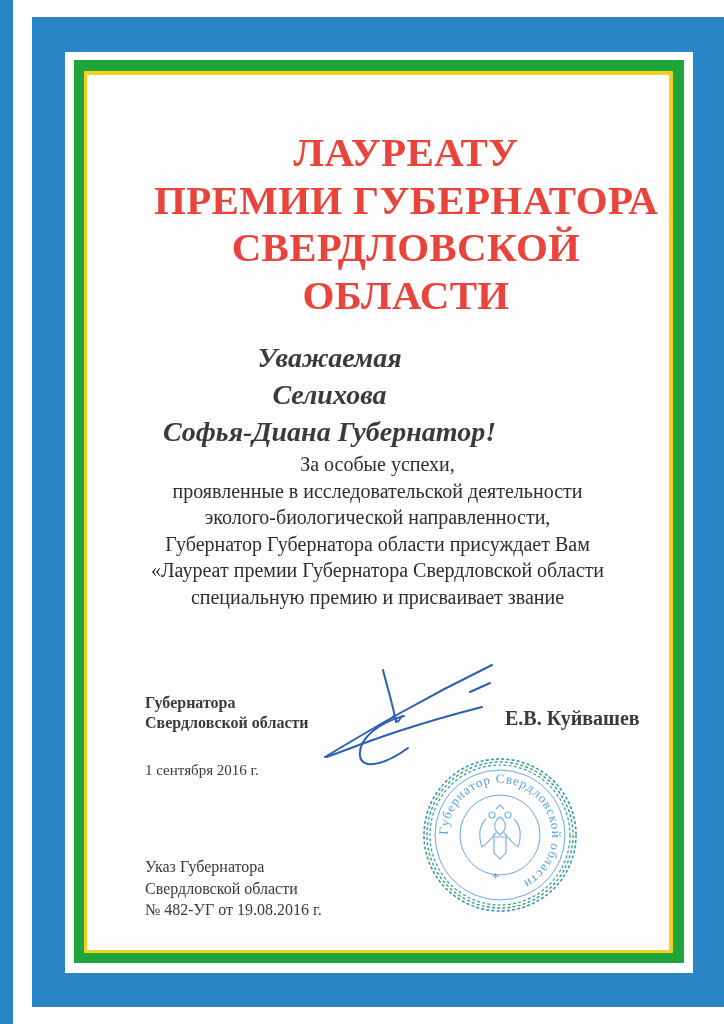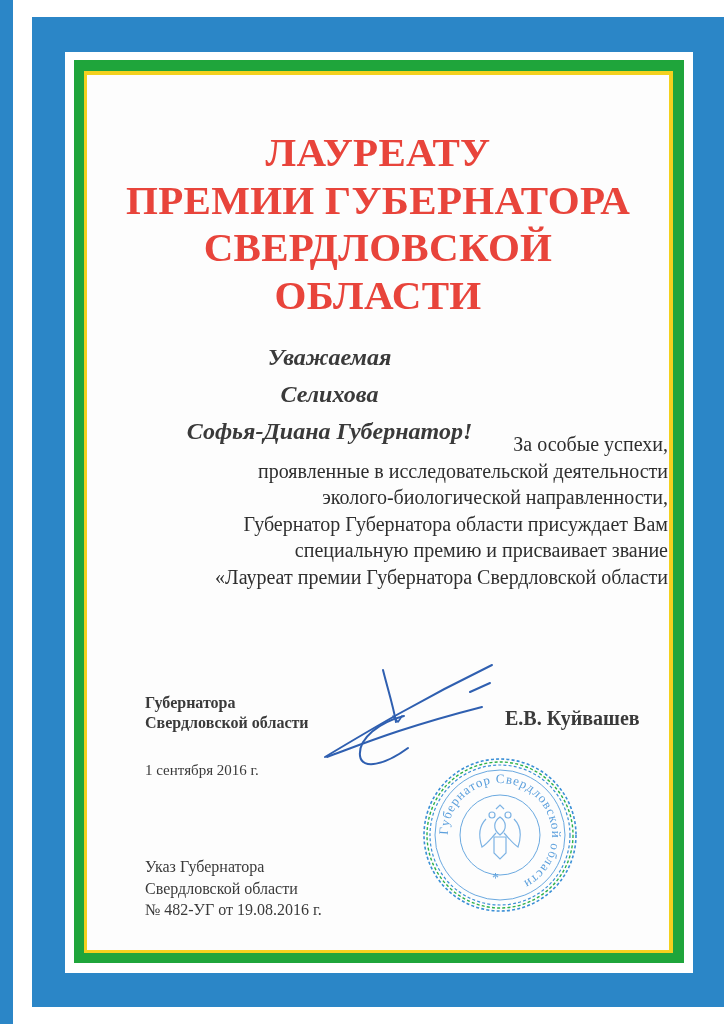--- a/index.html
+++ b/index.html
@@ -5,27 +5,27 @@
     html, body { margin: 0; padding: 0; }
     body { width: 724px; height: 1024px; position: relative; background: #ffffff; overflow: hidden; font-family: "DejaVu Serif", serif; }
     .abs { position: absolute; }
     .strip-left { left: 0; top: 0; width: 13px; height: 1024px; background: #2b86c7; }
     .blue-frame { left: 32px; top: 17px; width: 692px; height: 990px; background: #2b86c7; }
     .white-mat { left: 65px; top: 52px; width: 628px; height: 921px; background: #ffffff; }
     .green-frame { left: 74px; top: 60px; width: 610px; height: 903px; background: #1fa53b; }
     .yellow-frame { left: 84px; top: 71px; width: 589px; height: 882px; background: #f3d11e; }
     .inner { left: 87px; top: 75px; width: 582px; height: 875px; background: #fdfdfd; }
 
-    .title { left: 87px; top: 129px; width: 582px; text-align: center; color: #e8443b; font-family: "Liberation Serif", serif; font-weight: bold; font-size: 41px; line-height: 47.5px; letter-spacing: 0.3px; }
+    .title { left: 87px; top: 129px; width: 582px; text-align: center; color: #e8443b; font-family: "Liberation Serif", serif; font-weight: bold; font-size: 41px; line-height: 47.5px; letter-spacing: 0.3px; padding-left: 28px; }
     .title div { white-space: nowrap; }
 
-    .salute { left: 87px; top: 339px; width: 485px; text-align: center; color: #3a3a3a; font-family: "Liberation Serif", serif; font-style: italic; font-weight: bold; font-size: 24px; line-height: 37px; }
+    .salute { left: 87px; top: 339px; width: 485px; text-align: center; color: #3a3a3a; font-family: "Liberation Serif", serif; font-style: italic; font-weight: bold; font-size: 28px; line-height: 37px; }
     .salute div { white-space: nowrap; }
 
-    .body-text { left: 87px; top: 431px; width: 581px; text-align: right; color: #2e2e2e; font-family: "Liberation Serif", serif; font-size: 20px; line-height: 26.6px; }
+    .body-text { left: 87px; top: 451px; width: 581px; text-align: center; color: #2e2e2e; font-family: "Liberation Serif", serif; font-size: 20px; line-height: 26.6px; }
     .body-text div { white-space: nowrap; }
 
     .sig-title { left: 145px; top: 693px; color: #3a3a3a; font-family: "Liberation Serif", serif; font-weight: bold; font-size: 16px; line-height: 20px; white-space: nowrap; }
     .sig-date { left: 145px; top: 736px; color: #3a3a3a; font-family: "Liberation Serif", serif; font-size: 15px; line-height: 20px; white-space: nowrap; margin-top: 24px; }
     .sig-name { left: 505px; top: 708px; color: #3a3a3a; font-family: "Liberation Serif", serif; font-weight: bold; font-size: 20px; line-height: 20px; white-space: nowrap; }
 
     .decree { left: 145px; top: 856px; color: #3a3a3a; font-family: "Liberation Serif", serif; font-size: 16px; line-height: 21.5px; white-space: nowrap; }
 
     .signature { left: 310px; top: 660px; width: 200px; height: 115px; }
     .seal { left: 420px; top: 755px; width: 160px; height: 160px; }
@@ -51,22 +51,22 @@
   <div>Уважаемая</div>
   <div>Селихова</div>
   <div>Софья-Диана Губернатор!</div>
 </div>
 
 <div class="abs body-text">
   <div>За особые успехи,</div>
   <div>проявленные в исследовательской деятельности</div>
   <div>эколого-биологической направленности,</div>
   <div>Губернатор Губернатора области присуждает Вам</div>
+  <div>«Лауреат премии Губернатора Свердловской области</div>
   <div>специальную премию и присваивает звание</div>
-  <div>«Лауреат премии Губернатора Свердловской области</div>
 </div>
 
 <div class="abs sig-title">
   <div>Губернатора</div>
   <div>Свердловской области</div>
 </div>
 <div class="abs sig-date">1 сентября 2016 г.</div>
 <div class="abs sig-name">Е.В. Куйвашев</div>
 
 <svg class="abs signature" viewBox="310 660 200 115" fill="none" stroke="#2f5fb0" stroke-width="2" stroke-linecap="round" stroke-linejoin="round">

